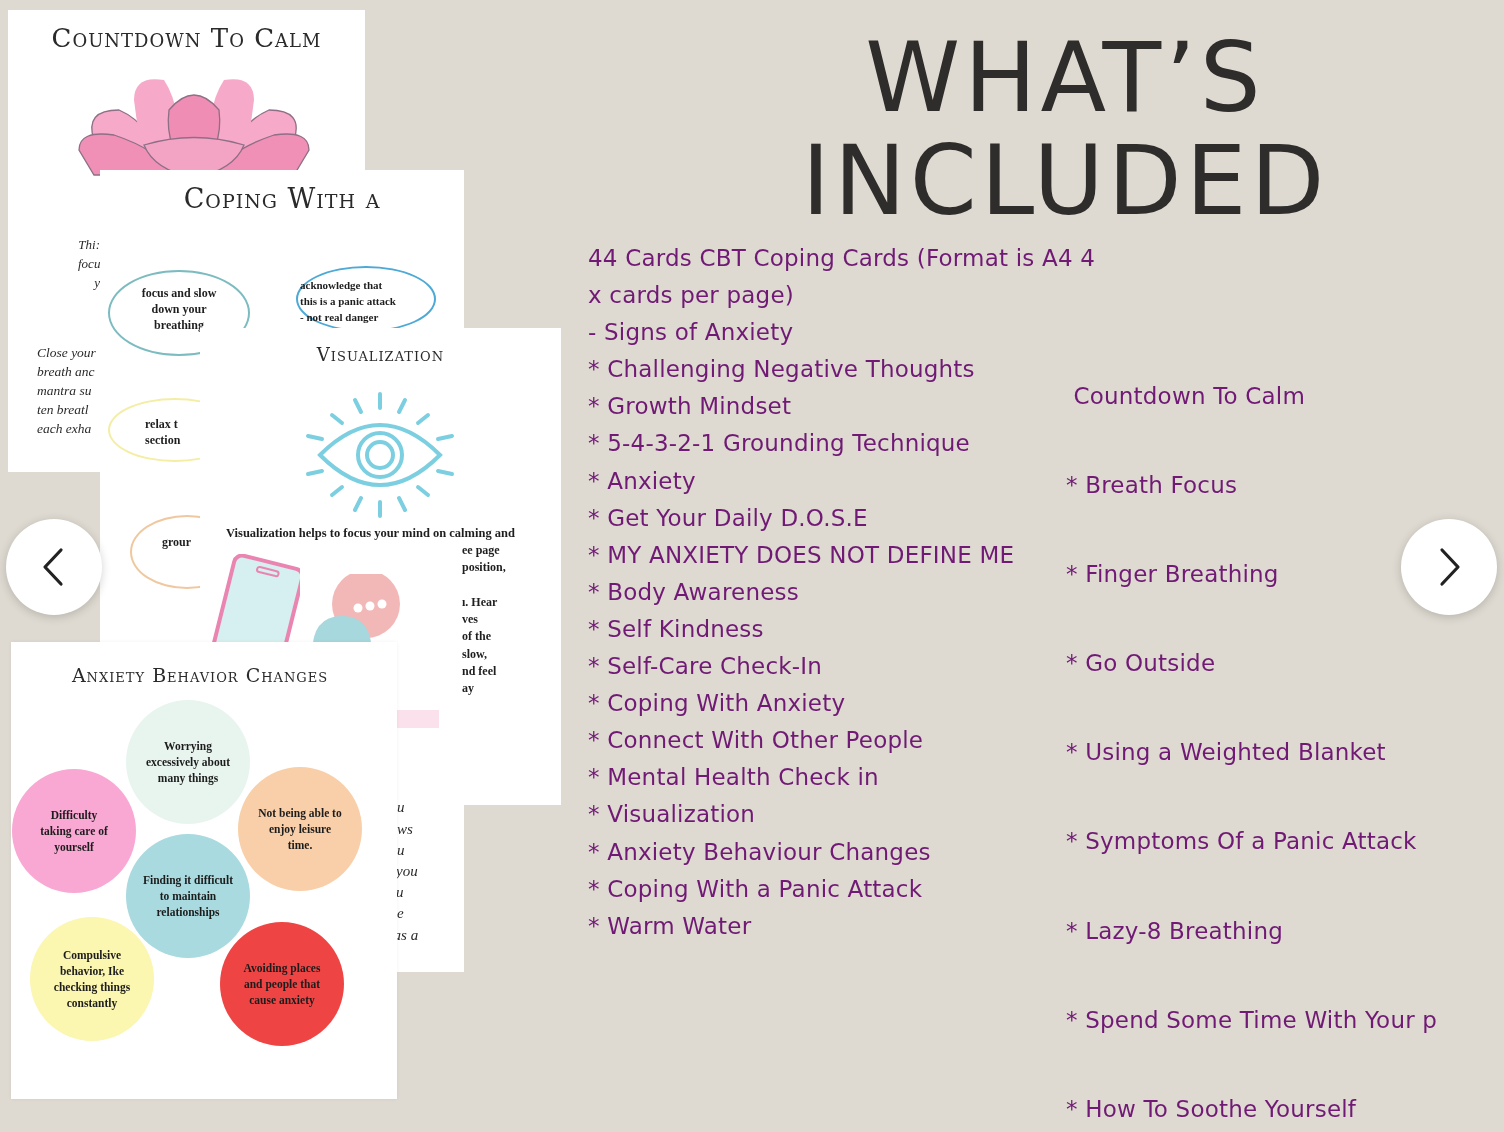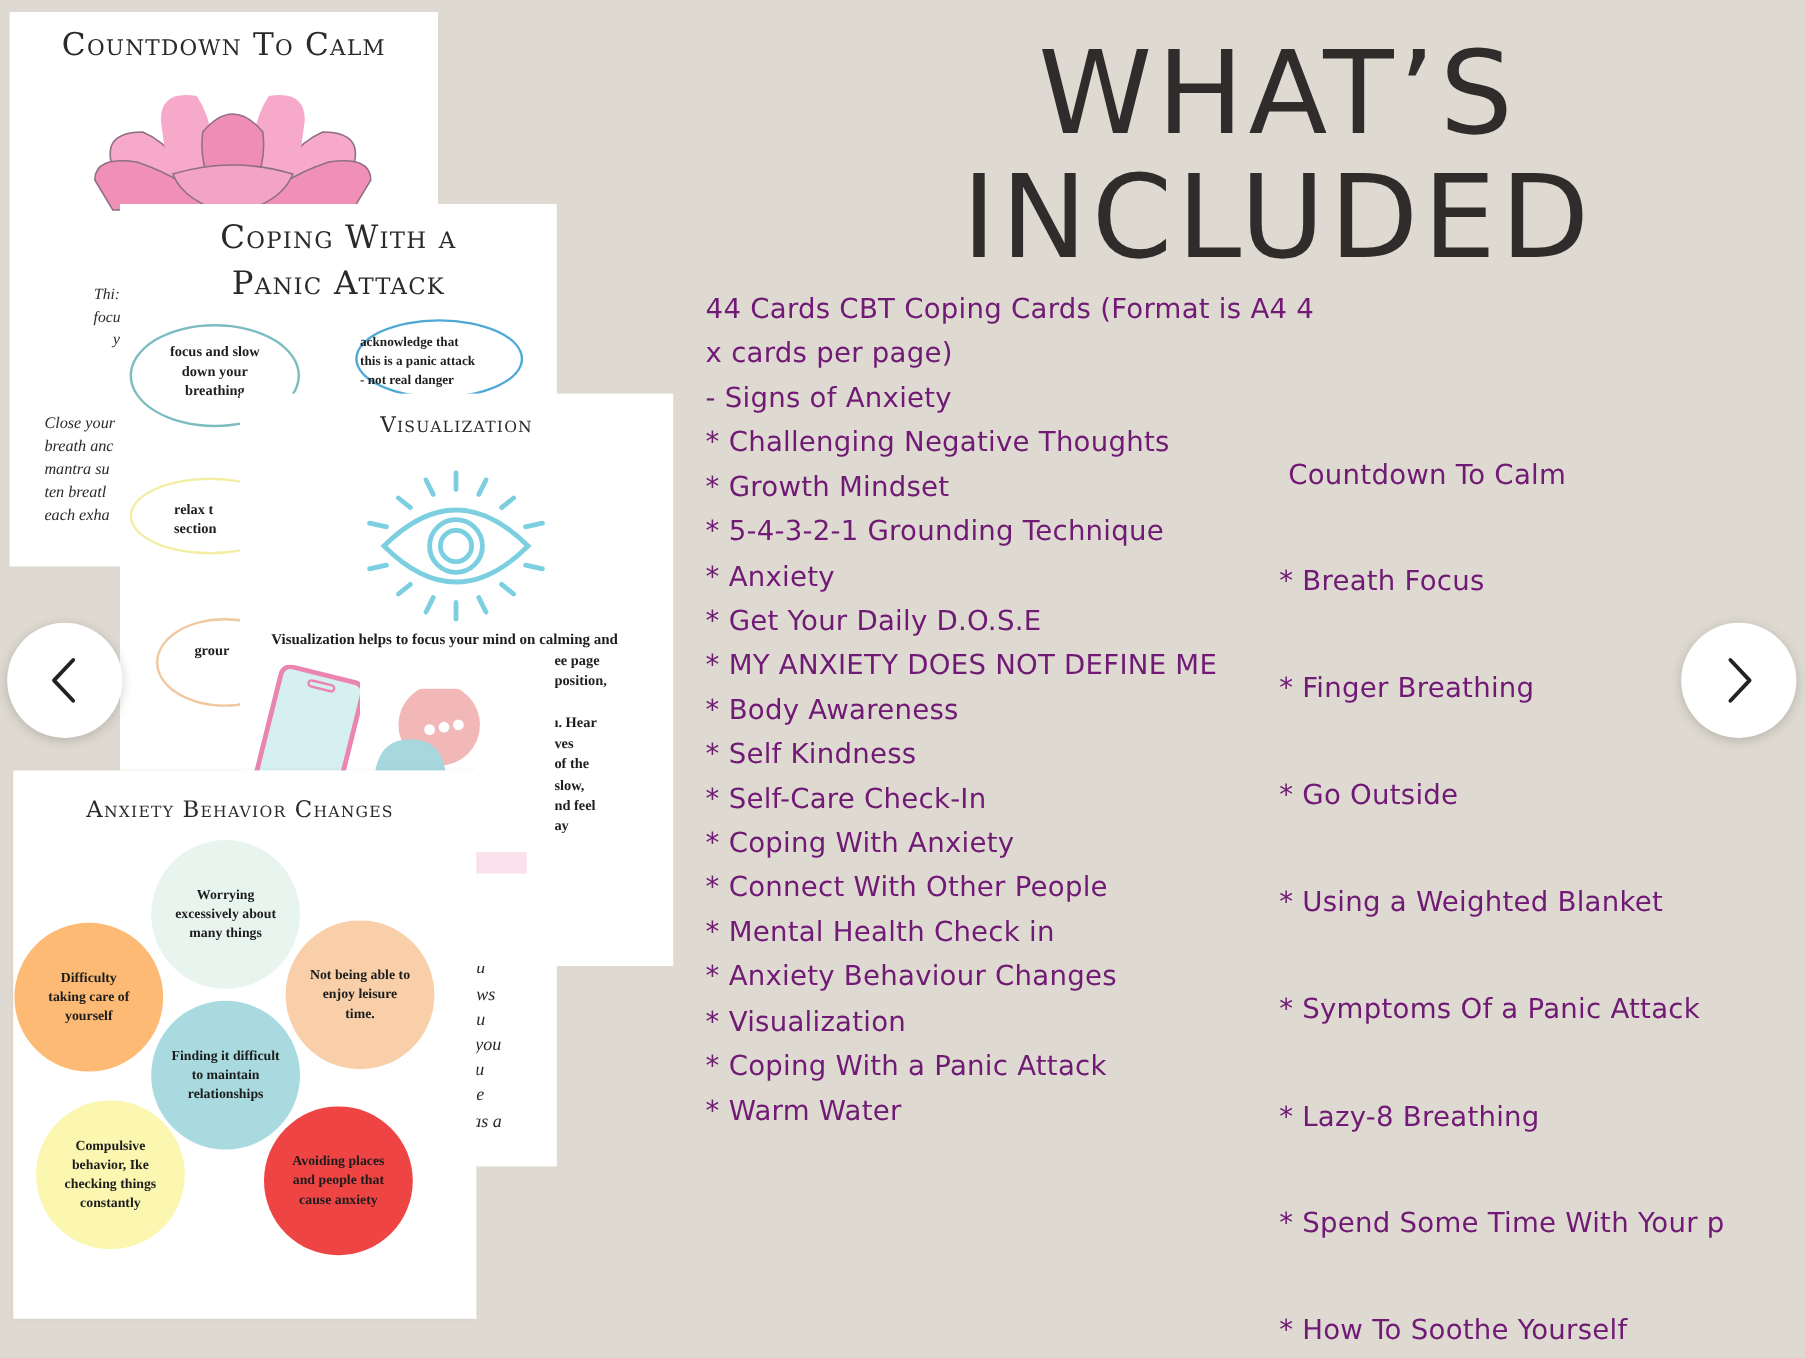--- a/index.html
+++ b/index.html
@@ -80,21 +80,20 @@
     <div>breath anc</div>
     <div>mantra su</div>
     <div>ten breatl</div>
     <div>each exha</div>
   </div>
 </div>
 
 <div class="card" style="left:100px; top:170px; width:364px; height:472px;">
   <div class="card-title" style="top:12px; font-size:27px;">
     <div>Coping With a</div>
-    <div style="margin-top:4px;">Panic Attack</div>
   </div>
   <div class="cloud" style="left:8px; top:100px; width:138px; height:82px; border-color:#7cbcc0;"></div>
   <div class="serif-small" style="left:25px; top:115px; width:108px; text-align:center;">
     <div>focus and slow</div>
     <div>down your</div>
     <div>breathing</div>
   </div>
   <div class="cloud" style="left:196px; top:96px; width:136px; height:62px; border-color:#4da9d6;"></div>
   <div class="serif-small" style="left:200px; top:107px; width:140px; text-align:left; font-size:11px; line-height:16px;">
     <div>acknowledge that</div>
@@ -174,21 +173,21 @@
     <path d="M12 80 Q12 42 42 42 Q72 42 72 80 L72 90 L12 90 Z" fill="#a6d8de"></path>
   </svg>
   <div style="position:absolute; left:166px; top:382px; width:73px; height:18px; background:#fbe1ec;"></div>
 </div>
 
 <div class="card" style="left:11px; top:642px; width:354px; height:457px; box-shadow:0 0 4px rgba(0,0,0,0.05);padding-left:32px;">
   <div class="card-title" style="top:22px; font-size:19px; left:-8px;">Anxiety Behavior Changes</div>
   <div class="bubble" style="left:115px; top:58px; width:124px; height:124px; background:#e8f5ef;">
       <span style="width:100px;">Worrying excessively about many things</span>
     </div>
-  <div class="bubble" style="left:1px; top:127px; width:124px; height:124px; background:#fdba74;">
+  <div class="bubble" style="left:1px; top:127px; width:124px; height:124px; background:#f9a8d4;">
       <span style="width:70px;">Difficulty taking care of yourself</span>
     </div>
   <div class="bubble" style="left:227px; top:125px; width:124px; height:124px; background:#f8cfa8;">
       <span style="width:88px;">Not being able to enjoy leisure time.</span>
     </div>
   <div class="bubble" style="left:115px; top:192px; width:124px; height:124px; background:#a8dadf;">
       <span style="width:100px;">Finding it difficult to maintain relationships</span>
     </div>
   <div class="bubble" style="left:19px; top:275px; width:124px; height:124px; background:#fbf6b0;">
       <span style="width:90px;">Compulsive behavior, Ike checking things constantly</span>
@@ -210,22 +209,22 @@
   <li>* 5-4-3-2-1 Grounding Technique</li>
   <li>* Anxiety</li>
   <li>* Get Your Daily D.O.S.E</li>
   <li>* MY ANXIETY DOES NOT DEFINE ME</li>
   <li>* Body Awareness</li>
   <li>* Self Kindness</li>
   <li>* Self-Care Check-In</li>
   <li>* Coping With Anxiety</li>
   <li>* Connect With Other People</li>
   <li>* Mental Health Check in</li>
+  <li>* Visualization</li>
   <li>* Anxiety Behaviour Changes</li>
-  <li>* Visualization</li>
   <li>* Coping With a Panic Attack</li>
   <li>* Warm Water</li>
 </ul>
 
 <ul class="list" style="left:1066px; top:326px; white-space:pre;">
   <li style="white-space:pre;"> Countdown To Calm</li>
   <li>* Breath Focus</li>
   <li>* Finger Breathing</li>
   <li>* Go Outside</li>
   <li>* Using a Weighted Blanket</li>

